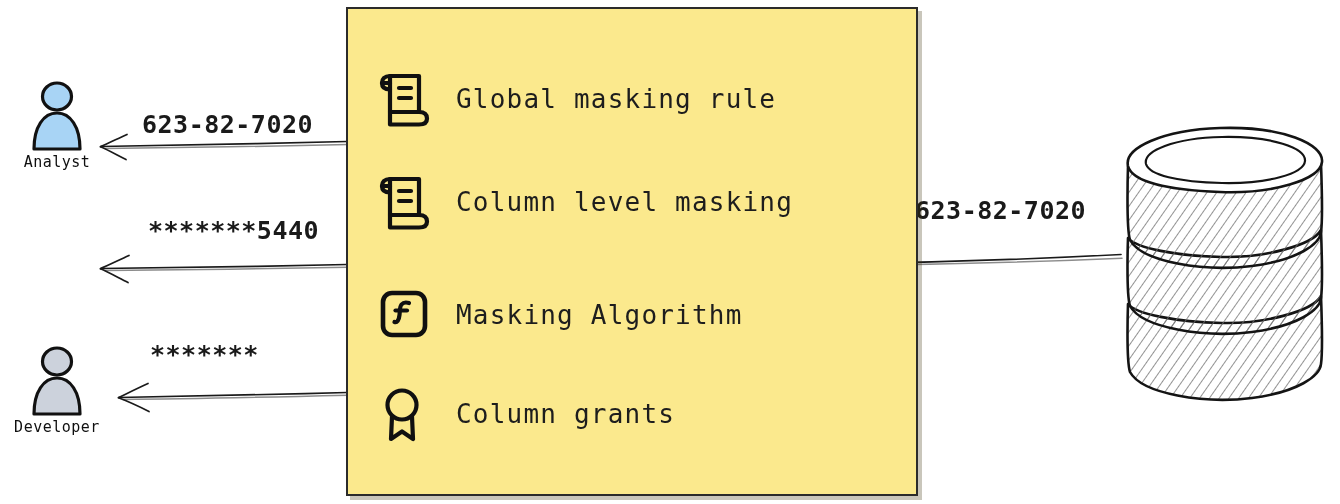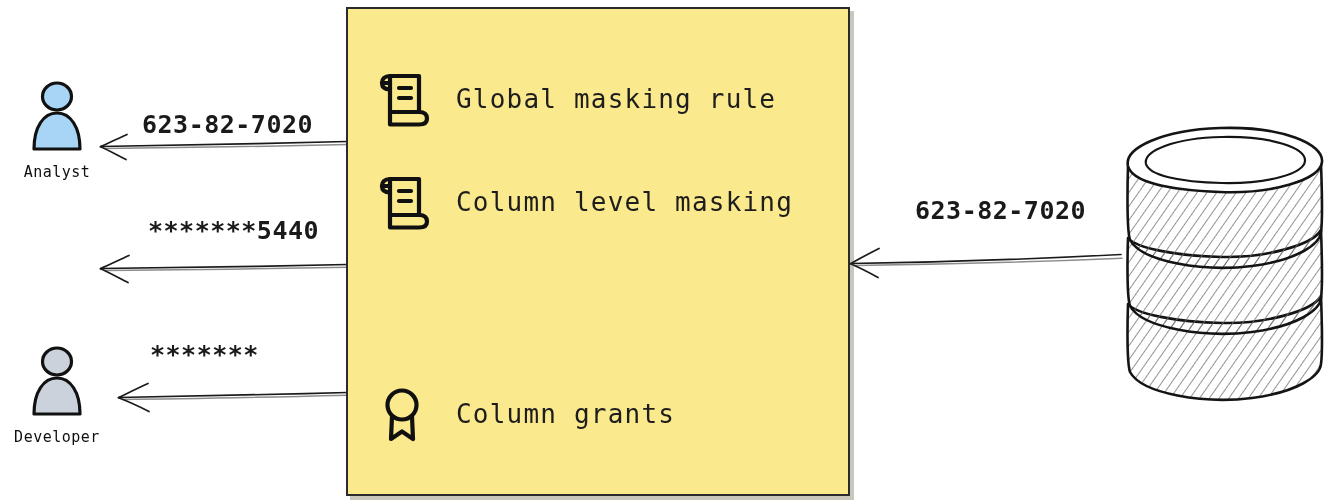--- a/index.html
+++ b/index.html
@@ -30,21 +30,21 @@
   .actor-icon {
     display: block;
     margin: 0 auto;
   }
   .actor-label {
     display: block;
     font-family: "DejaVu Sans Mono", monospace;
     font-size: 15px;
     color: #0f0f0f;
     letter-spacing: 0.5px;
-    margin-top: 11px;
+    margin-top: 1px;
     white-space: nowrap;
   }
 
   #actor-analyst   { left: 2px;  top: 80px; }
   #actor-support   { left: 2px;  top: 220px; }
   #actor-developer { left: 2px;  top: 345px; text-align: center; }
 
   
   .arrow-svg {
     position: absolute;
@@ -77,21 +77,21 @@
   #label-analyst   { left: 142px; top: 110px; }
   #label-support   { left: 148px; top: 216px; }
   #label-developer { left: 150px; top: 340px; }
   #label-db        { left: 915px; top: 196px; }
 
   
   #masking-panel {
     position: absolute;
     left: 346px;
     top: 7px;
-    width: 504px;
+    width: 572px;
     height: 489px;
     background: #fbe98d;
     border: 2px solid #2b2b2b;
     box-sizing: border-box;
     box-shadow: 4px 4px 0 0 rgba(60, 50, 10, 0.28);
   }
   .panel-item {
     position: absolute;
     left: 30px;
     display: flex;
@@ -204,20 +204,28 @@
           <path d="M12 5 C6.5 5 4 8 4 12 C4 16 6.5 18.5 12 18.5"></path>
           <path d="M12 12 L4 12"></path>
           <path d="M41 41 C47 41 49 44 49 47.5 C49 51 47 53.5 41 53.5 L12 53.5 L12 41"></path>
           <path d="M21 17 L33 17"></path>
           <path d="M21 27 L33 27"></path>
         </g>
       </svg>
       <span class="panel-item-label">Column level masking</span>
     </div>
 
+    <div class="panel-item" id="panel-item-2">
+      <svg class="panel-item-icon" viewBox="0 0 52 56">
+        <rect x="5" y="6" width="42" height="42" rx="9" ry="9" fill="none" stroke="#101010" stroke-width="4.6"></rect>
+        <path d="M31 16 C31 16 26 14.5 23.5 17.5 C21.5 20 22 24 21.5 28 C21 33 19 36 16.5 35" fill="none" stroke="#101010" stroke-width="4.2" stroke-linecap="round"></path>
+        <path d="M17.5 23.5 L29 23.5" fill="none" stroke="#101010" stroke-width="4.2" stroke-linecap="round"></path>
+      </svg>
+      <span class="panel-item-label">Masking Algorithm</span>
+    </div>
 
     <div class="panel-item" id="panel-item-3">
       <svg class="panel-item-icon" viewBox="0 0 52 56">
         <circle cx="24" cy="19" r="14.5" fill="none" stroke="#101010" stroke-width="4.2"></circle>
         <path d="M14 30.5 L13 53 L24 45.5 L35 53 L34 30.5" fill="none" stroke="#101010" stroke-width="4.2" stroke-linejoin="round" stroke-linecap="round"></path>
       </svg>
       <span class="panel-item-label">Column grants</span>
     </div>
 
   </div>

